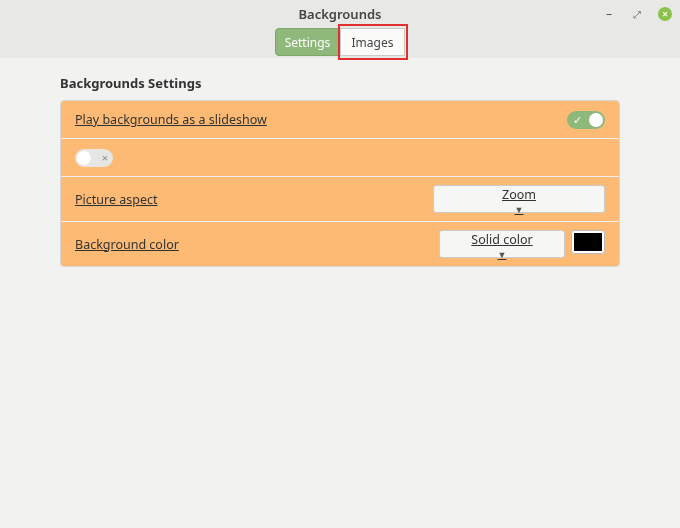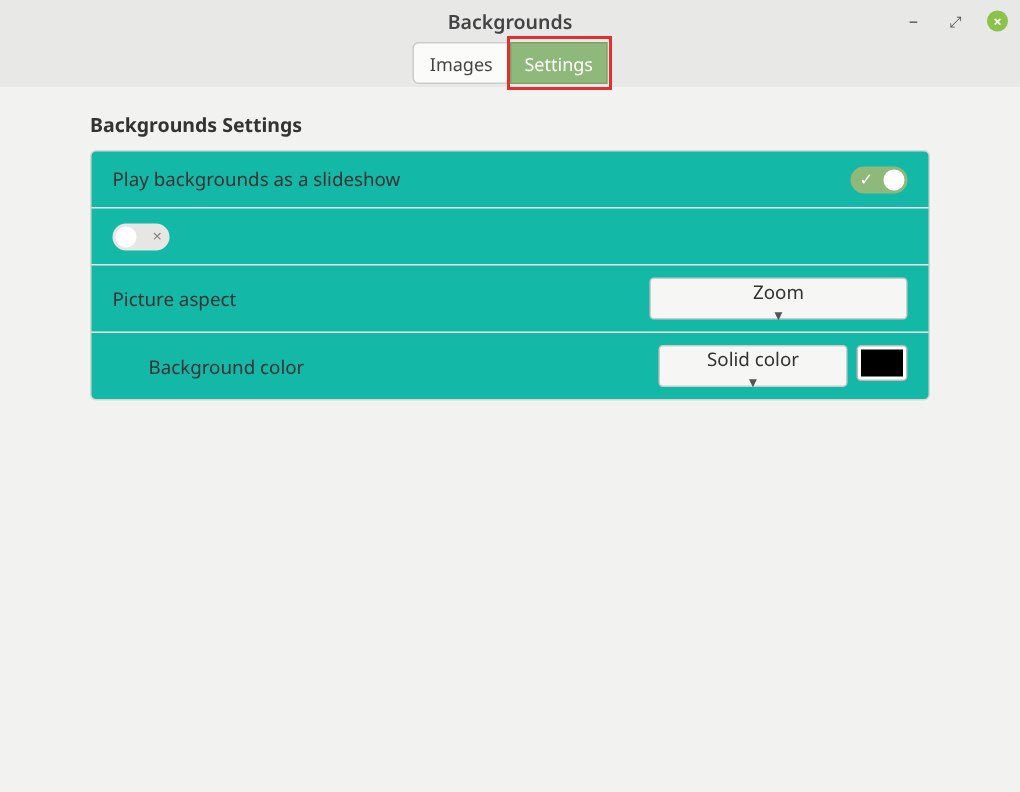--- a/index.html
+++ b/index.html
@@ -104,33 +104,34 @@
     padding: 16px 60px;
   }
   .section-title {
     font-weight: 700;
     font-size: 13px;
     color: #333;
     margin-bottom: 8px;
   }
 
   .panel {
-    background: #14b8a6;
+    background: #fdba74;
     border: 1px solid #d8d8d6;
     border-radius: 4px;
+    text-decoration: underline;
   }
   .row {
     display: flex;
     align-items: center;
     justify-content: space-between;
     padding: 8px 14px;
     border-bottom: 1px solid #eee;
     min-height: 38px;
   }
-  .row:last-child { border-bottom: none; margin-left: 24px; }
+  .row:last-child { border-bottom: none; }
   .row-label { color: #333; font-size: 12.5px; }
 
   
   .toggle {
     width: 38px;
     height: 18px;
     border-radius: 10px;
     position: relative;
   }
   .toggle.on { background: #8fb87b; }
@@ -238,22 +239,22 @@
   <span class="title">Backgrounds</span>
   <div class="window-controls">
     <div class="win-btn">–</div>
     <div class="win-btn" style="font-size:10px;">⤢</div>
     <div class="win-close">×</div>
   </div>
 </div>
 
 <div class="tabrow">
   <div class="tabs">
+    <div class="tab active">Settings</div>
     <div class="tab">Images</div>
-    <div class="tab active">Settings</div>
     <div class="tab-highlight-box"></div>
   </div>
 </div>
 
 <div class="content">
   <div class="section-title">Backgrounds Settings</div>
 
   <div class="panel">
 
     <div class="row">

